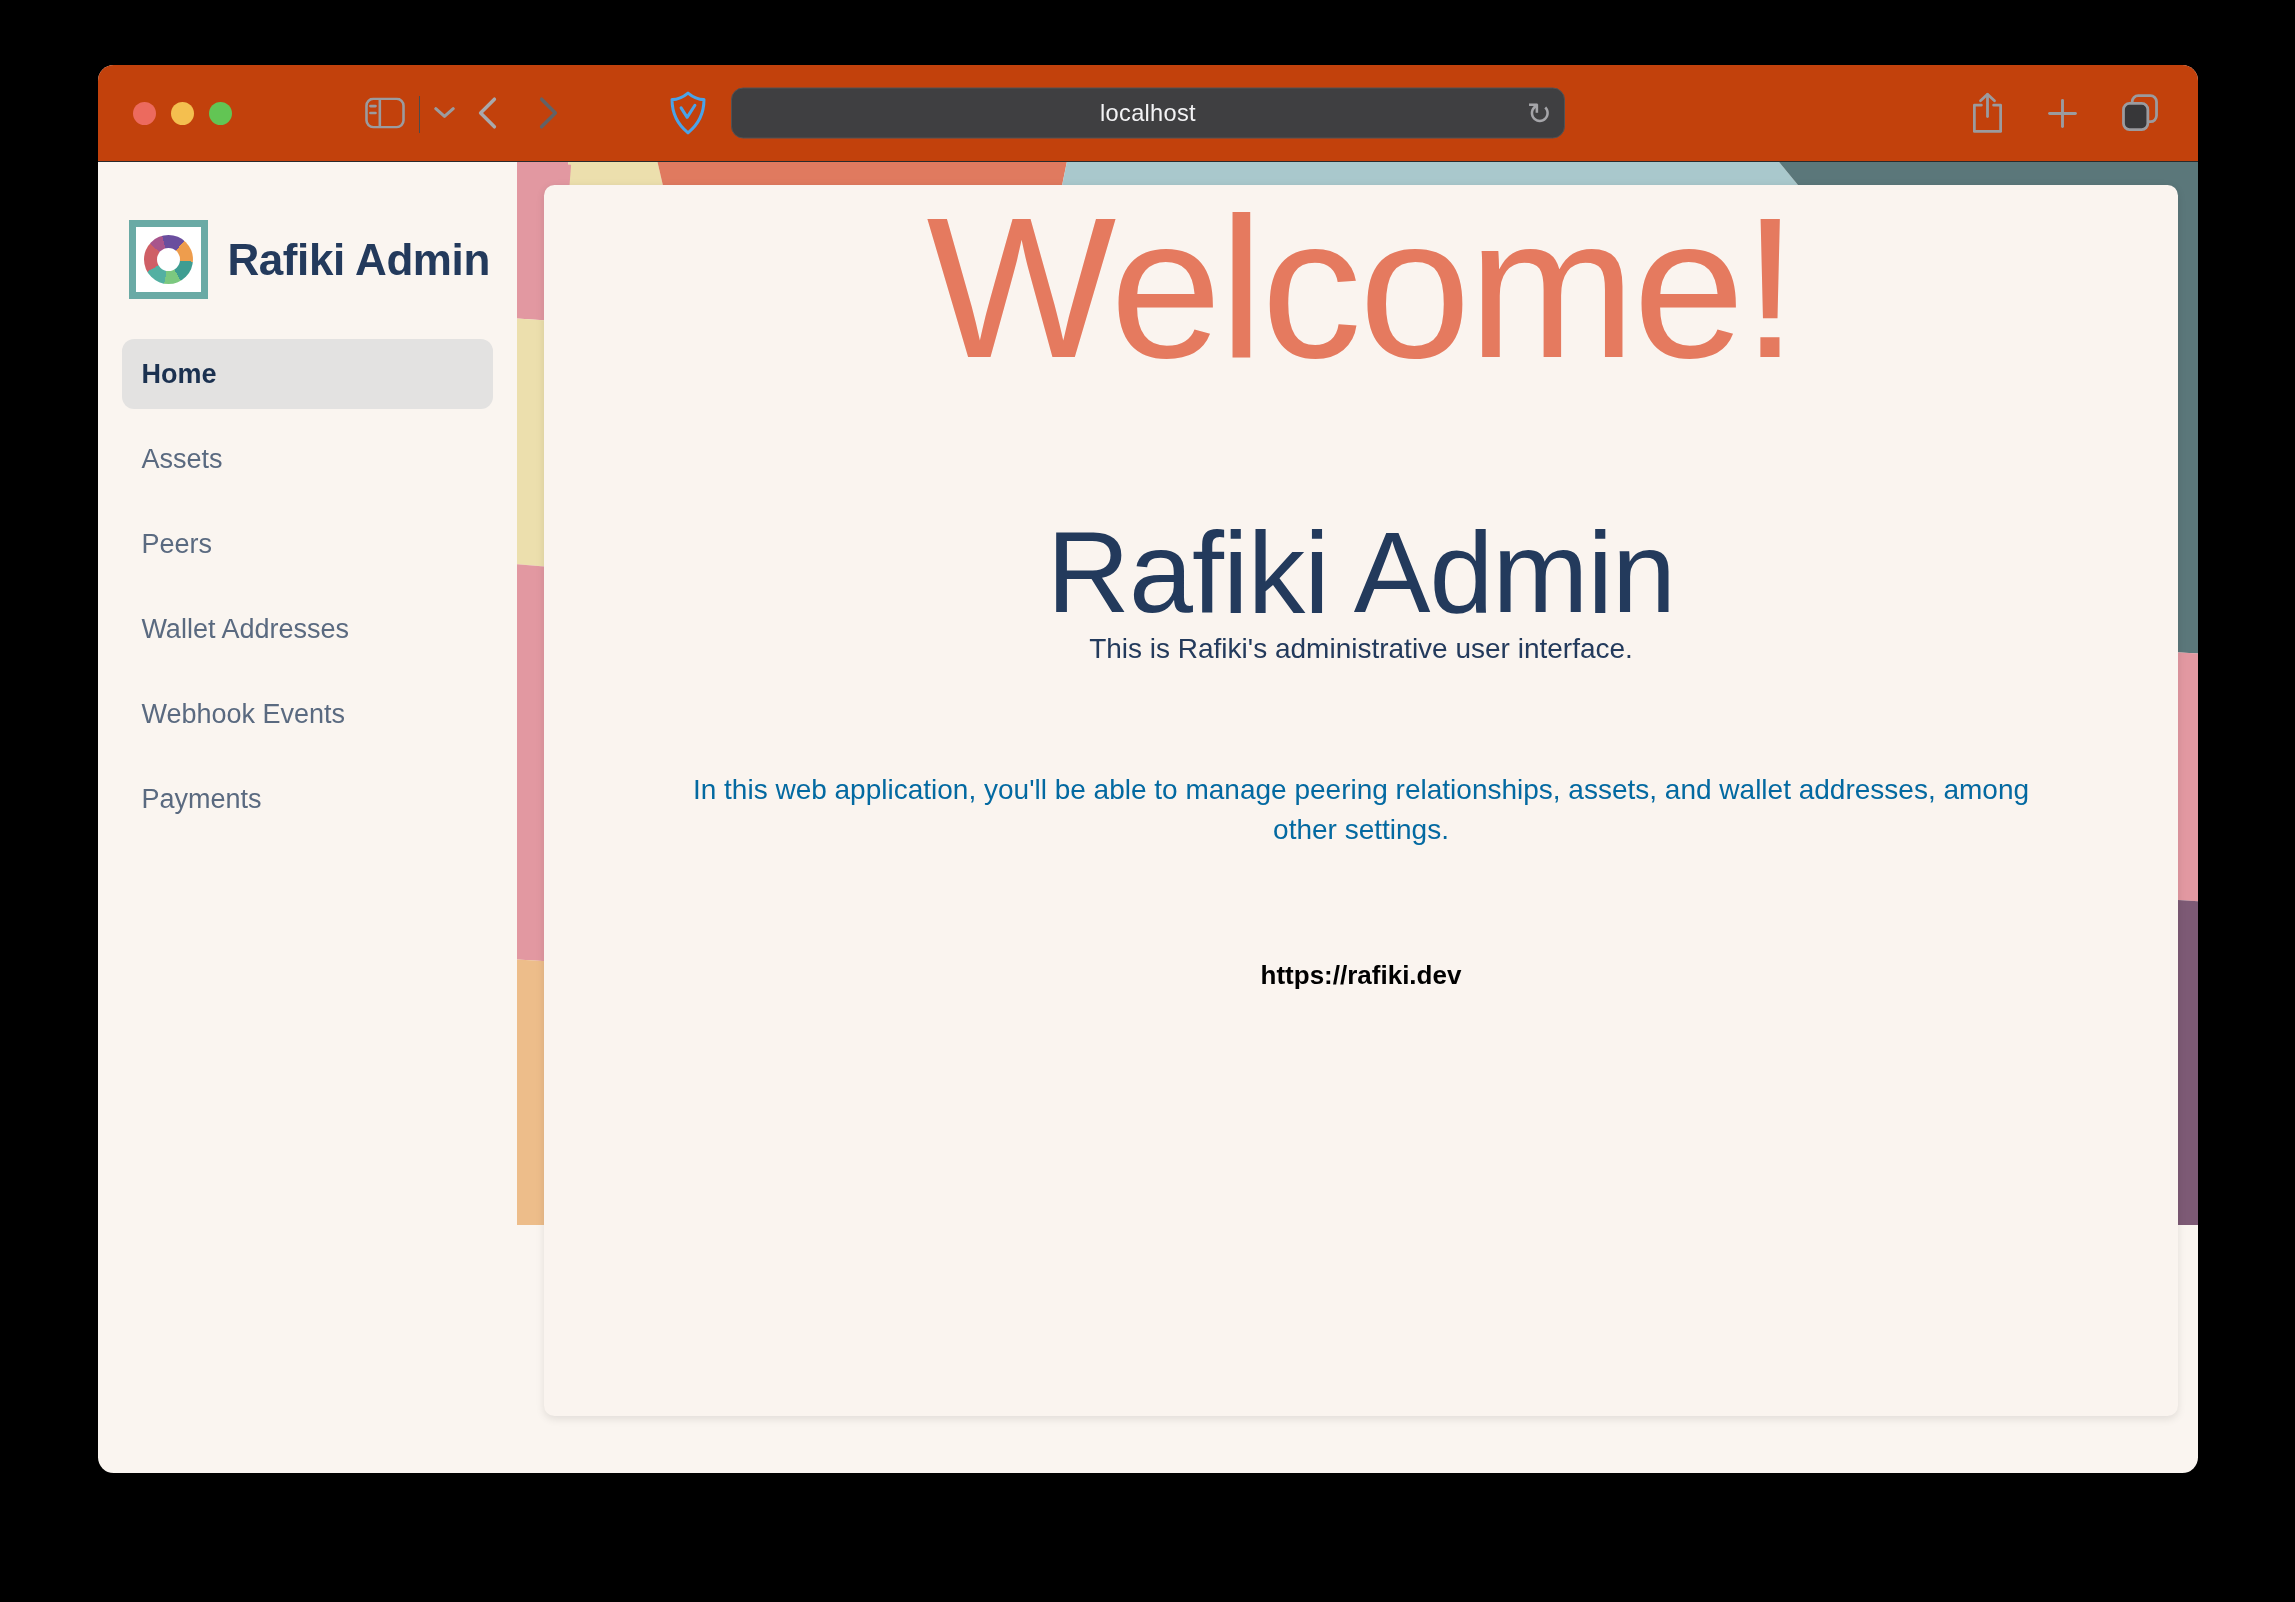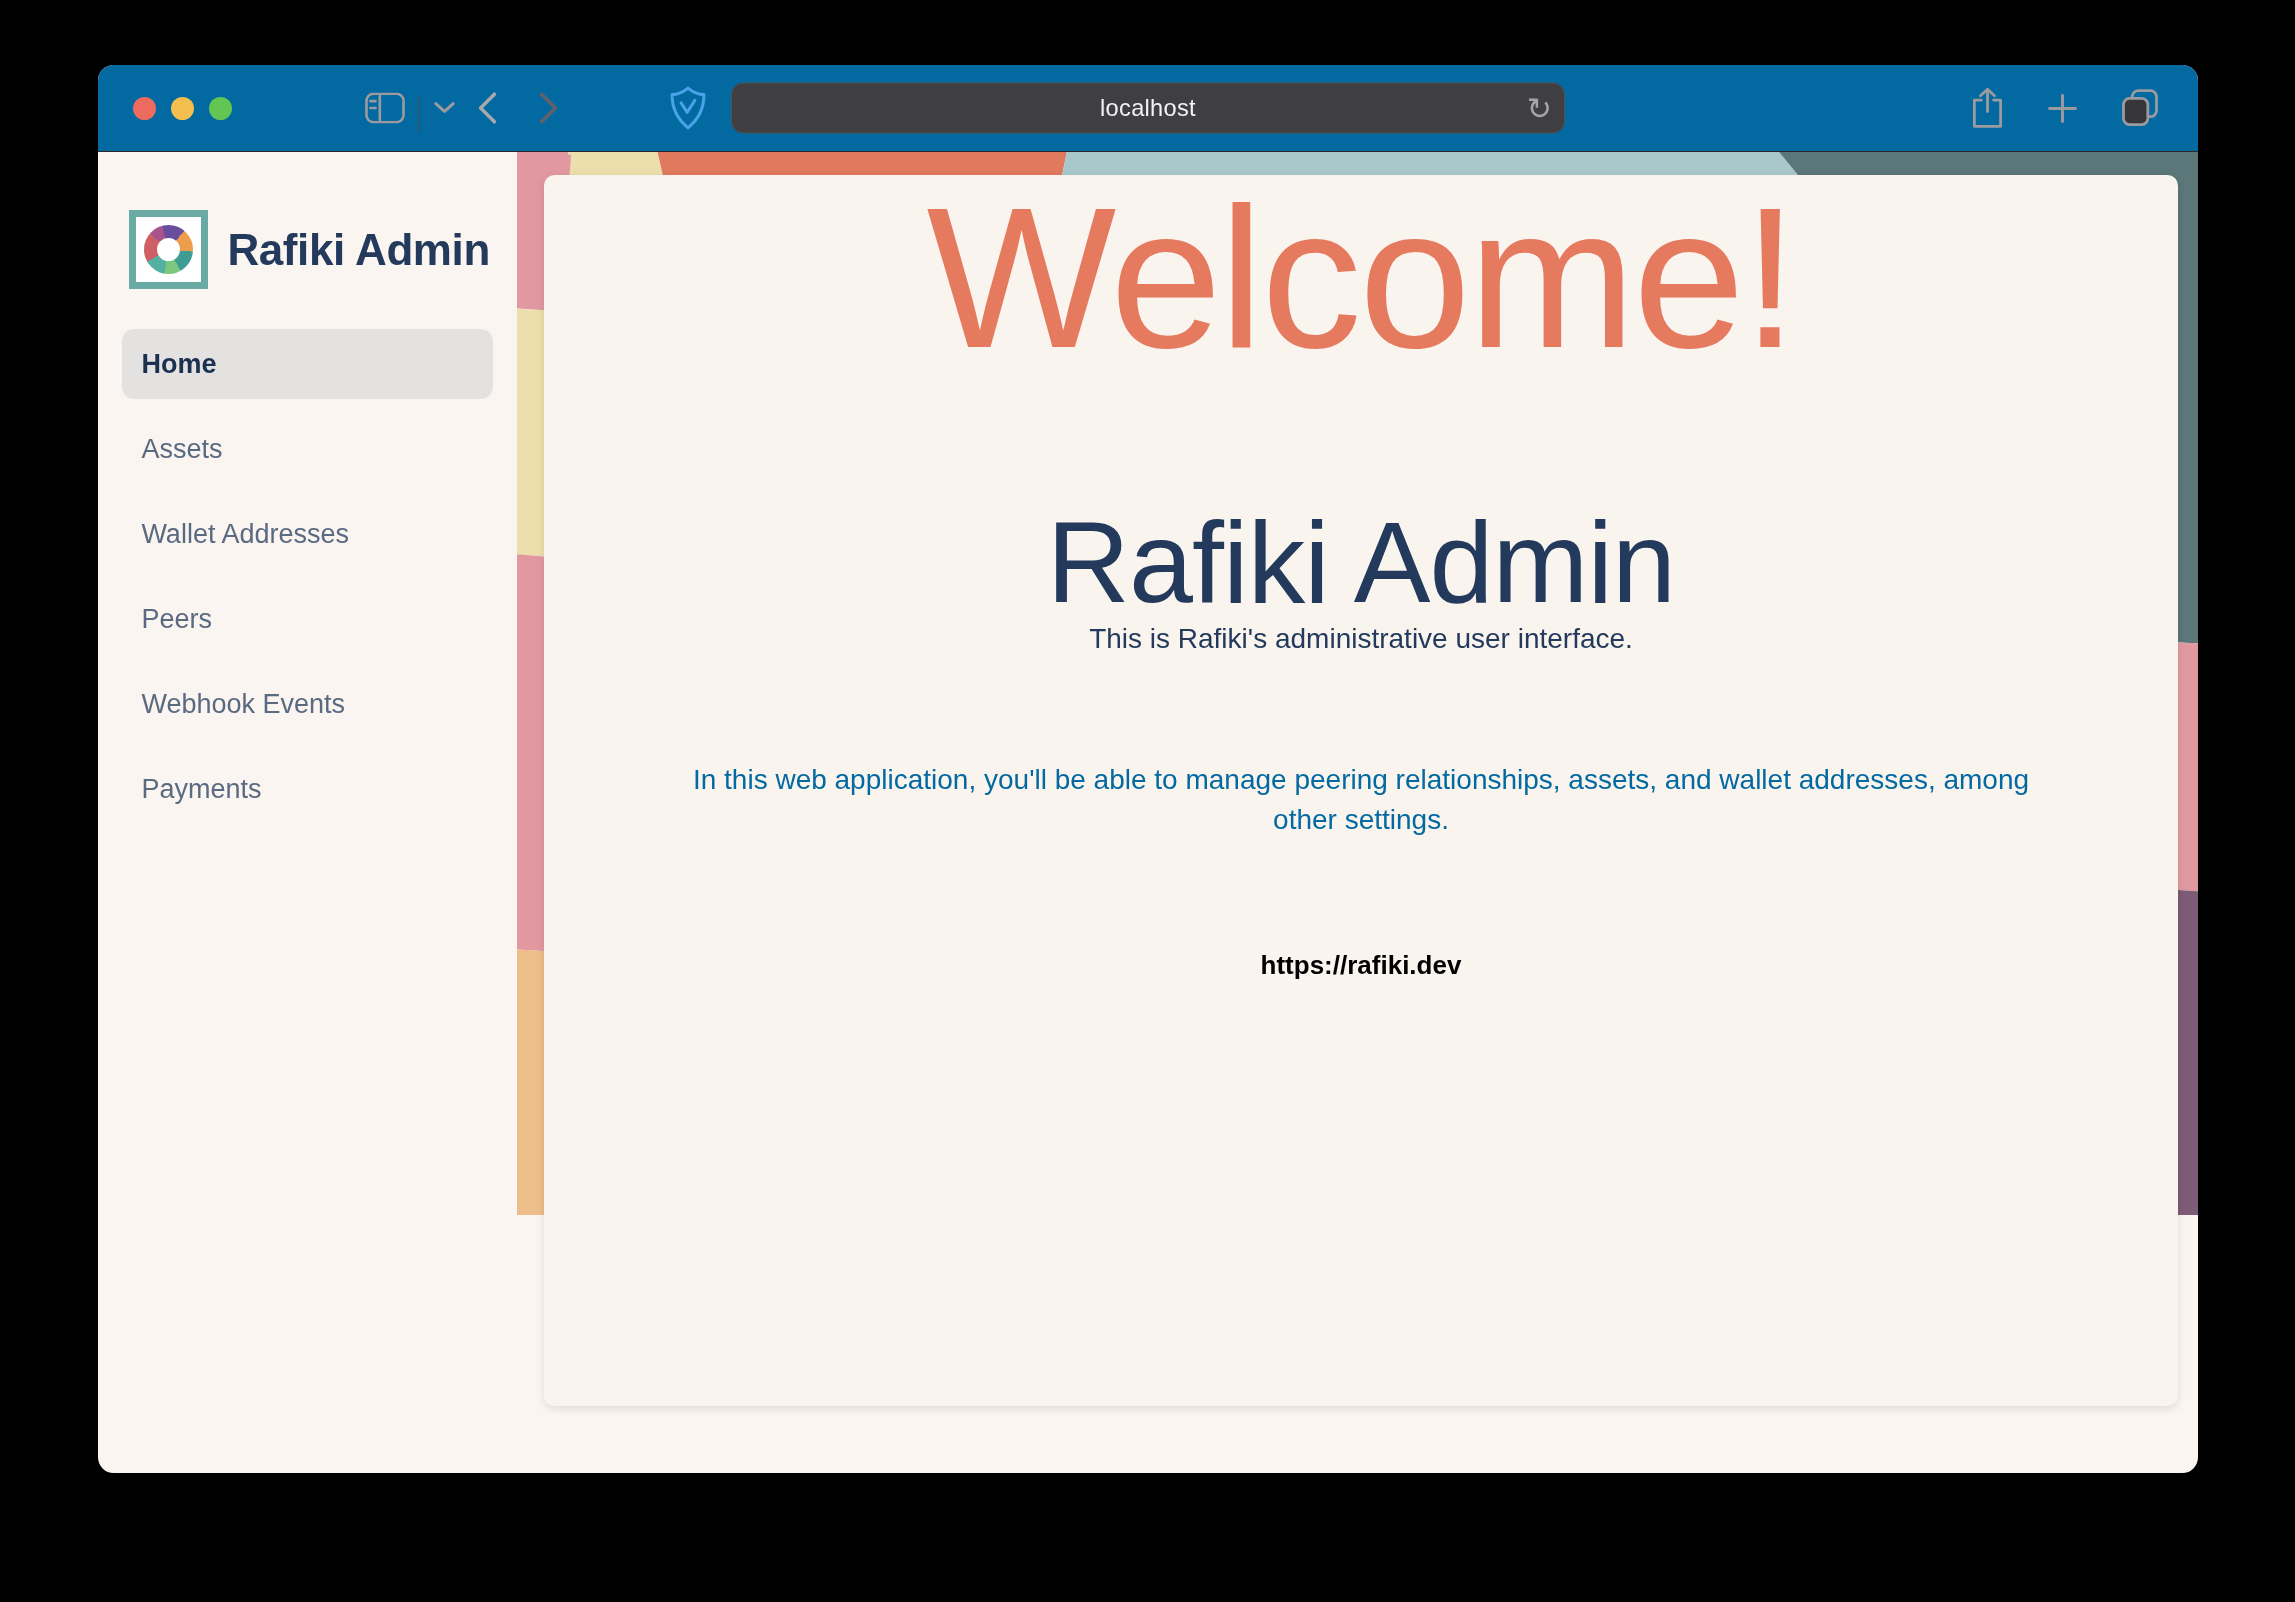--- a/index.html
+++ b/index.html
@@ -5,21 +5,21 @@
   * { margin:0; padding:0; box-sizing:border-box; }
   html,body { width:2295px; height:1602px; background:#000; overflow:hidden;
               font-family:"Liberation Sans", sans-serif; }
 
   
   .window { position:absolute; left:98px; top:65px; width:2100px; height:1408px;
             border-radius:15.7px; overflow:hidden; background:#faf5f0;
             box-shadow:0 17.5px 52px rgba(0,0,0,.6); }
 
   
-  .titlebar { position:relative; height:87px; background:#0369a1;
+  .titlebar { position:relative; height:97px; background:#c2410c;
               border-bottom:0.9px solid #2a2a2c; }
   .traffic { position:absolute; left:35px; top:0; height:100%;
              display:flex; align-items:center; gap:15px; }
   .light { width:23px; height:23px; border-radius:50%; }
   .light.red    { background:#ec6a5e; }
   .light.yellow { background:#f4bf4f; }
   .light.green  { background:#62c554; }
 
   .tb-icon { position:absolute; top:50%; transform:translateY(-50%);
              display:flex; align-items:center; justify-content:center;
@@ -162,22 +162,22 @@
               <div class="logo-ring">
                 <div class="logo-hole"></div>
               </div>
             </div>
         </div>
         <span class="brand-name">Rafiki Admin</span>
       </div>
       <nav class="nav">
         <div class="nav-item active">Home</div>
         <div class="nav-item">Assets</div>
+        <div class="nav-item">Peers</div>
         <div class="nav-item">Wallet Addresses</div>
-        <div class="nav-item">Peers</div>
         <div class="nav-item">Webhook Events</div>
         <div class="nav-item">Payments</div>
       </nav>
     </aside>
 
     <div class="main-bg">
       <svg class="bg" viewBox="0 0 1926 1501" preserveAspectRatio="none">
         <rect x="0" y="0" width="1926" height="1501" fill="#faf5f0"></rect>
 
         <polygon points="0,1418 92,1424 101,1501 0,1501" fill="#edbd8a"></polygon>

